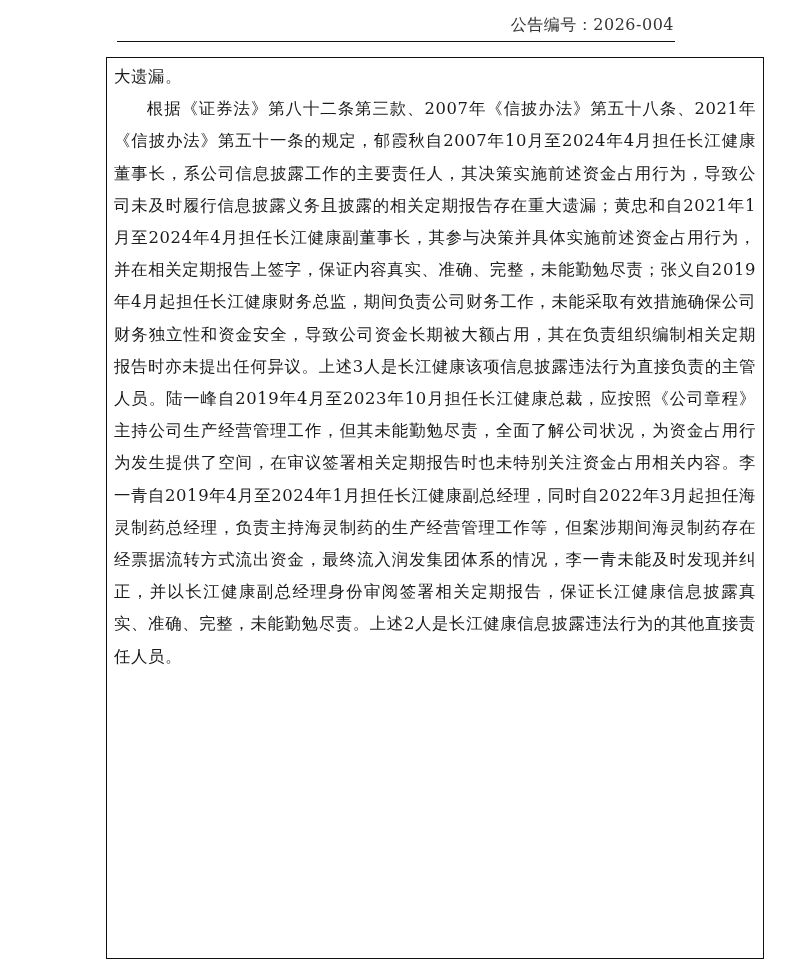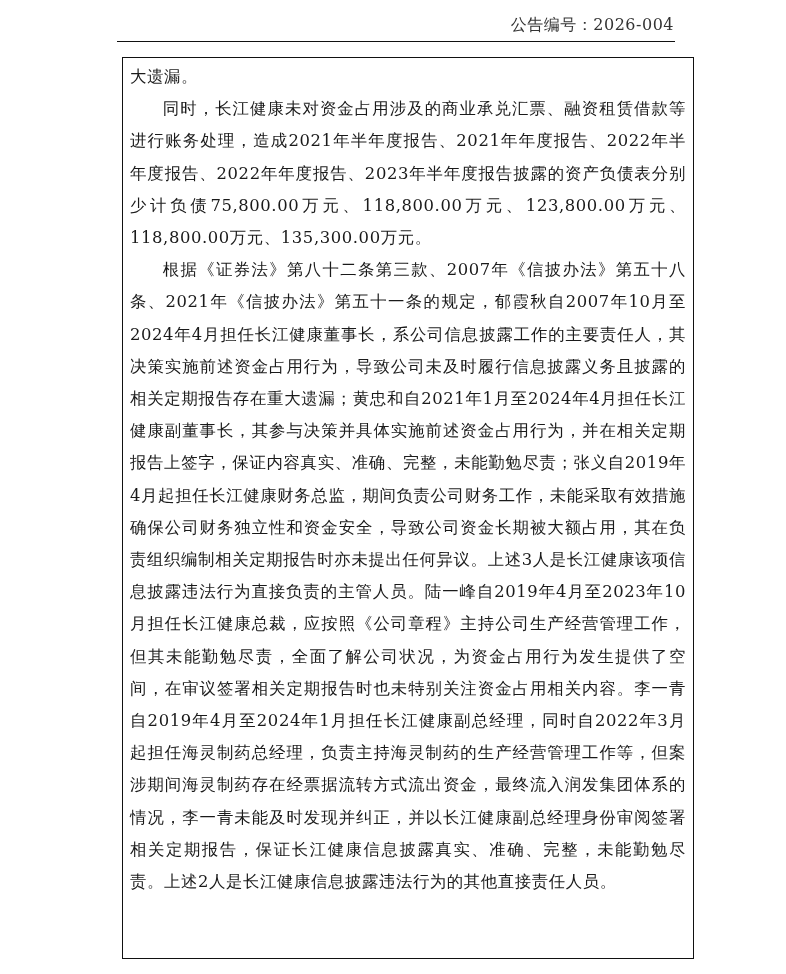--- a/index.html
+++ b/index.html
@@ -1,29 +1,28 @@
 <!DOCTYPE html>
 <html><head>
 <meta charset="utf-8">
 <style>
   html, body { margin:0; padding:0; background:#ffffff; }
   body { width:786px; height:974px; position:relative; overflow:hidden;
          font-family: "DejaVu Serif", "Liberation Serif", serif; color:#1a1a1a; }
   .header-no { position:absolute; top:15px; right:112px; font-size:16px; color:#333; letter-spacing:0.5px; }
   .header-rule { position:absolute; top:41px; left:117px; width:558px; height:0; border-top:1.3px solid #111; }
-  .box { position:absolute; top:57px; left:122px; width:572px; height:902px; border:1.3px solid #111; box-sizing:border-box; }
+  .box { position:absolute; top:57px; left:106px; width:658px; height:902px; border:1.3px solid #111; box-sizing:border-box; }
   .content { position:absolute; top:3px; left:7px; right:7px; font-size:16.4px; line-height:32.2px; text-align:justify; letter-spacing:0.6px; }
   .content p { margin:0; }
   .indent { text-indent:2em; }
 </style>
 </head>
 <body>
 
 <div class="header-no">公告编号：2026-004</div>
 <div class="header-rule"></div>
 
 <div class="box">
   <div class="content">
     <p>大遗漏。</p>
-    <p class="indent">同时，长江健康未对资金占用涉及的商业承兑汇票、融资租赁借款等进行账务处理，造成2021年半年度报告、2021年年度报告、2022年半年度报告、2022年年度报告、2023年半年度报告披露的资产负债表分别少计负债75,800.00万元、118,800.00万元、123,800.00万元、118,800.00万元、135,300.00万元。</p>
     <p class="indent">根据《证券法》第八十二条第三款、2007年《信披办法》第五十八条、2021年《信披办法》第五十一条的规定，郁霞秋自2007年10月至2024年4月担任长江健康董事长，系公司信息披露工作的主要责任人，其决策实施前述资金占用行为，导致公司未及时履行信息披露义务且披露的相关定期报告存在重大遗漏；黄忠和自2021年1月至2024年4月担任长江健康副董事长，其参与决策并具体实施前述资金占用行为，并在相关定期报告上签字，保证内容真实、准确、完整，未能勤勉尽责；张义自2019年4月起担任长江健康财务总监，期间负责公司财务工作，未能采取有效措施确保公司财务独立性和资金安全，导致公司资金长期被大额占用，其在负责组织编制相关定期报告时亦未提出任何异议。上述3人是长江健康该项信息披露违法行为直接负责的主管人员。陆一峰自2019年4月至2023年10月担任长江健康总裁，应按照《公司章程》主持公司生产经营管理工作，但其未能勤勉尽责，全面了解公司状况，为资金占用行为发生提供了空间，在审议签署相关定期报告时也未特别关注资金占用相关内容。李一青自2019年4月至2024年1月担任长江健康副总经理，同时自2022年3月起担任海灵制药总经理，负责主持海灵制药的生产经营管理工作等，但案涉期间海灵制药存在经票据流转方式流出资金，最终流入润发集团体系的情况，李一青未能及时发现并纠正，并以长江健康副总经理身份审阅签署相关定期报告，保证长江健康信息披露真实、准确、完整，未能勤勉尽责。上述2人是长江健康信息披露违法行为的其他直接责任人员。</p>
   </div>
 </div>
 
 </body></html>

